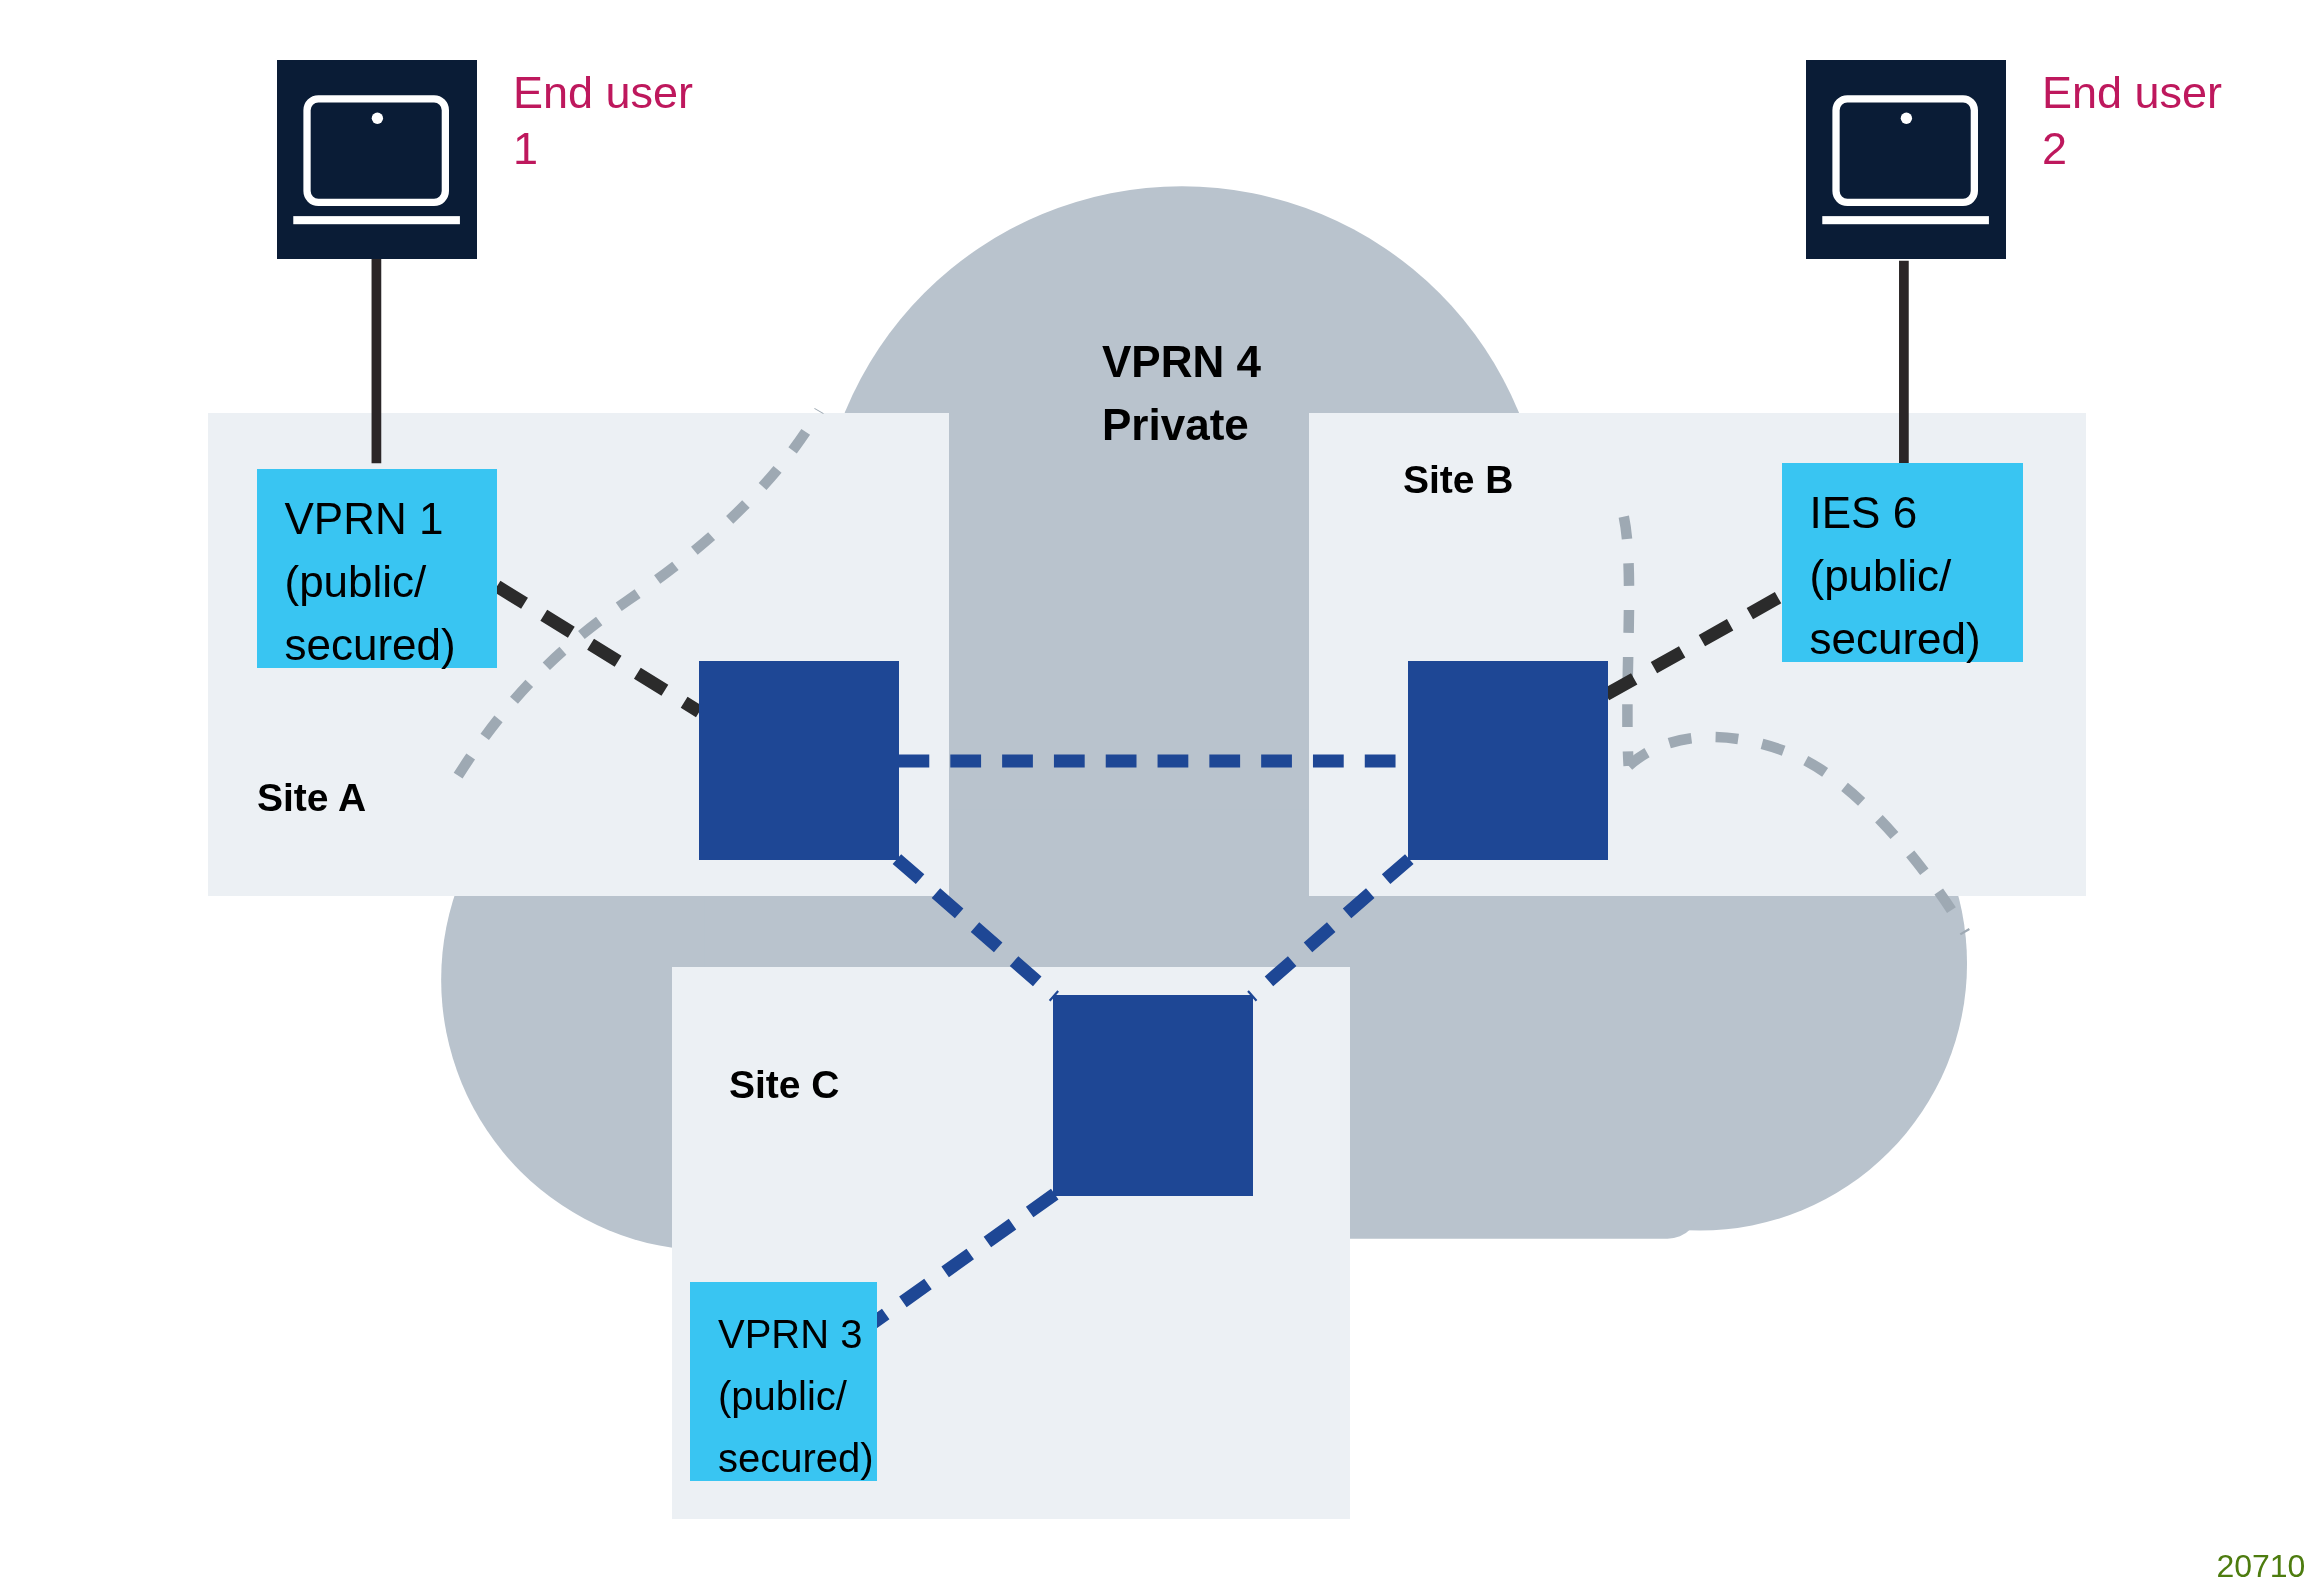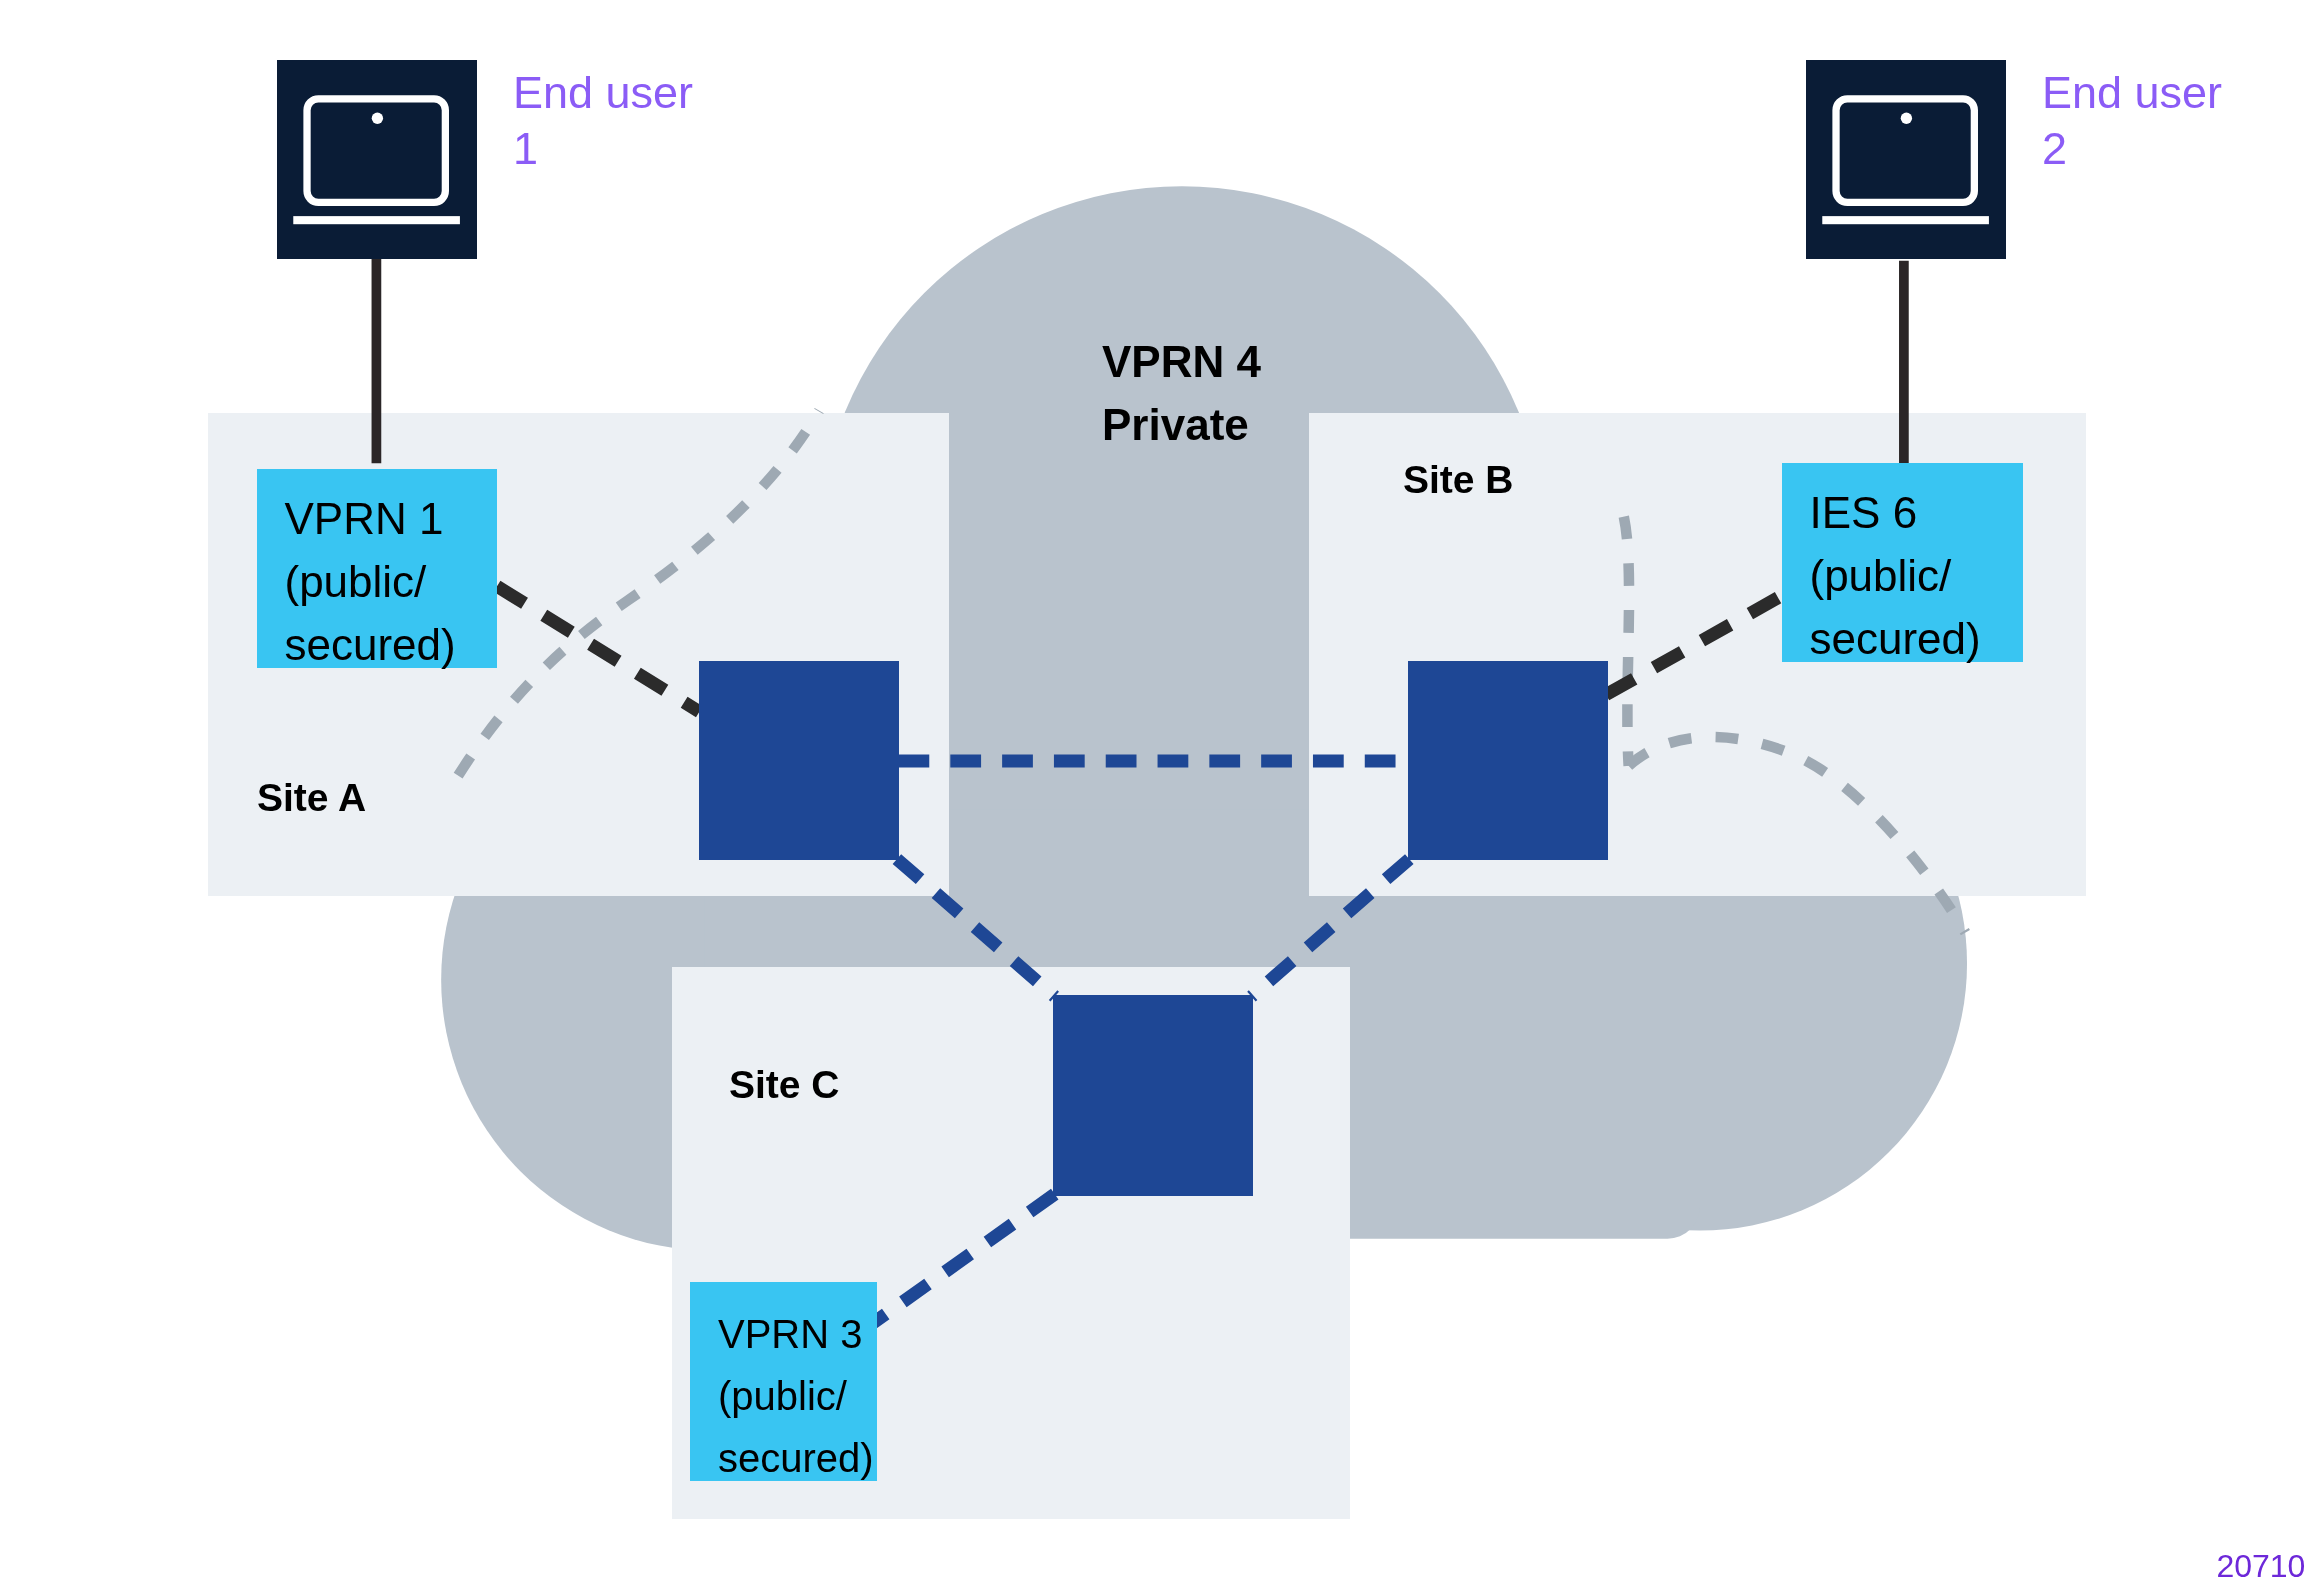--- a/index.html
+++ b/index.html
@@ -11,24 +11,24 @@
   .cloud-shape{fill:var(--cloud);}
   .site-rect{position:absolute;background:var(--site);}
   .router{position:absolute;background:var(--router);}
   .service-box{
     position:absolute;background:var(--cyan);color:#000;
     font-size:44px;line-height:63px;padding:18px 0 0 27.5px;white-space:nowrap;
   }
   .service-box.small{font-size:40px;line-height:62px;padding:21px 0 0 28px;}
   .service-line{display:block;}
   .eu-tile{position:absolute;background:var(--navy);}
-  .eu-label{position:absolute;color:#8b5cf6;font-size:45px;line-height:56px;white-space:nowrap;}
+  .eu-label{position:absolute;color:#be185d;font-size:45px;line-height:56px;white-space:nowrap;}
   .site-label{position:absolute;color:#000;font-size:39px;font-weight:bold;white-space:nowrap;}
   .cloud-label{position:absolute;color:#000;font-size:44px;font-weight:bold;line-height:63px;white-space:nowrap;margin-left:24px;}
-  .fig-num{position:absolute;color:#6d28d9;font-size:32px;}
+  .fig-num{position:absolute;color:#4d7c0f;font-size:32px;}
   .stroke-cable{stroke:var(--cable);stroke-width:12;fill:none;}
   .stroke-blue{stroke:var(--router);stroke-width:16;fill:none;stroke-dasharray:38 26;}
   .stroke-black{stroke:var(--blackdash);stroke-width:16;fill:none;stroke-dasharray:40 28;}
   .stroke-gray{stroke:var(--graydash);stroke-width:13;fill:none;stroke-dasharray:28 30;}
   .laptop-stroke{stroke:#ffffff;fill:none;}
 </style>
 </head>
 <body>
 
 <div id="canvas" style="--bg: #ffffff; --cloud: #b9c3cd; --site: #ecf0f4; --cyan: #39c5f2; --router: #1e4795; --navy: #0a1c36; --blackdash: #2b2b2b; --graydash: #9ea9b3; --cable: #2b2627;">

